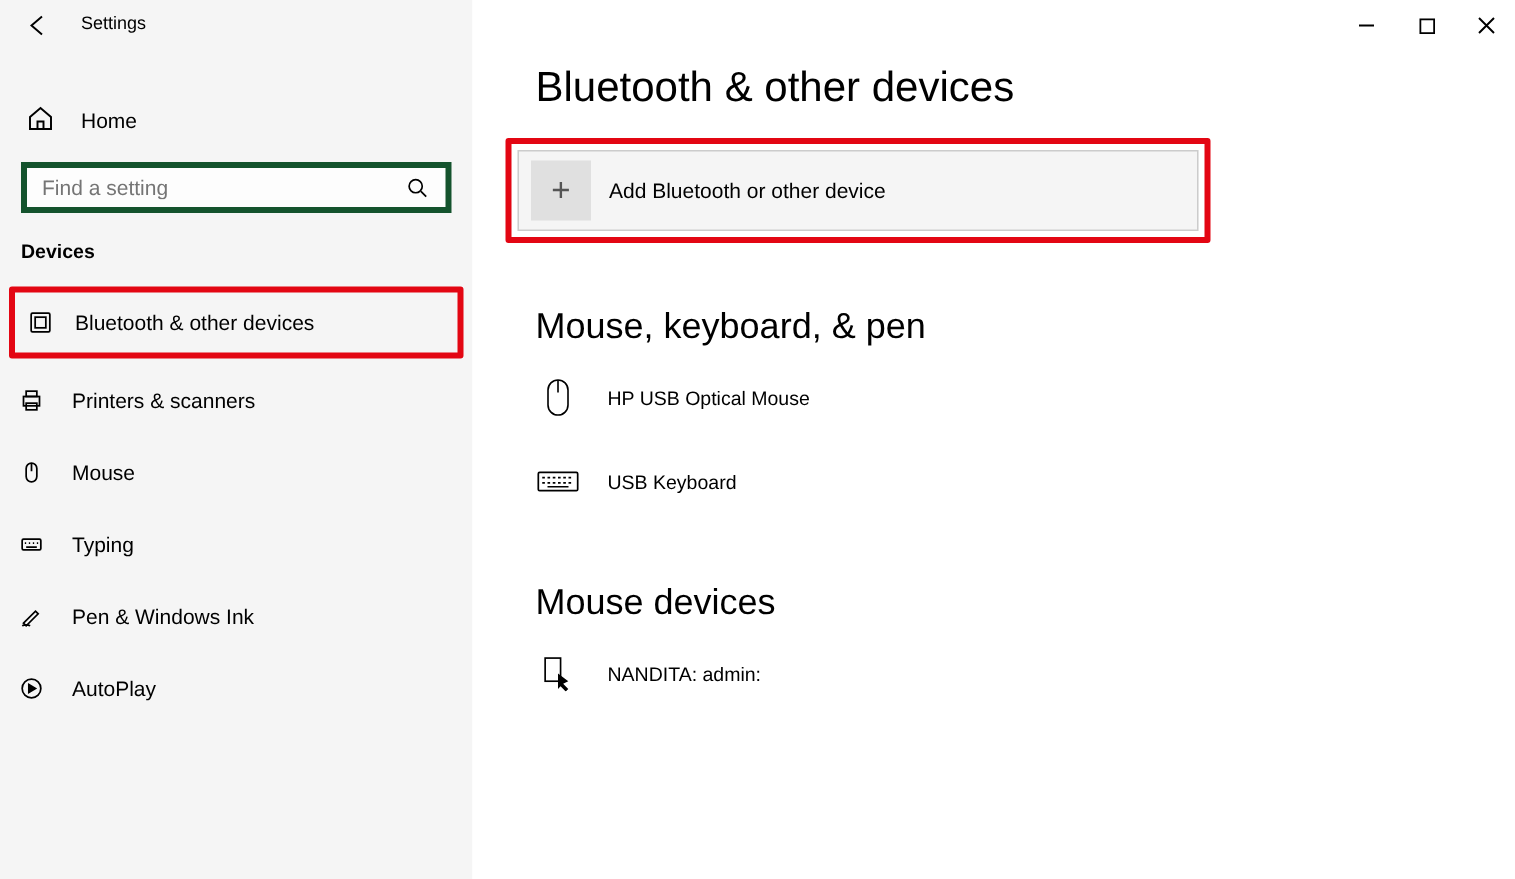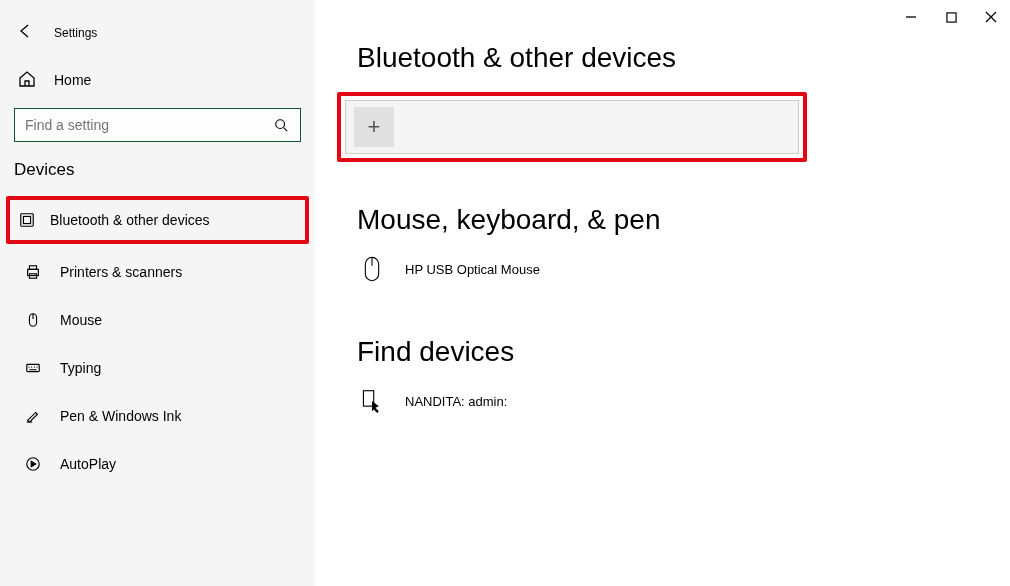--- a/index.html
+++ b/index.html
@@ -1,45 +1,45 @@
 <!DOCTYPE html>
 <html><head>
   <meta charset="utf-8">
   <style>
     * { margin: 0; padding: 0; box-sizing: border-box; font-family: "Segoe UI", sans-serif; }
     body { width: 1010px; height: 586px; background: #fff; overflow: hidden; }
     .app { display: flex; height: 100%; }
     .sidebar { width: 315px; background: #f5f5f5; padding-top: 8px; }
-    .title-row { display: flex; align-items: flex-end; height: 32px; padding-left: 16px; gap: 20px; }
+    .title-row { display: flex; align-items: flex-start; height: 32px; padding-left: 16px; gap: 20px; }
     .back-arrow { width: 18px; height: 18px; cursor: pointer; display: flex; align-items: center; }
     .app-title { font-size: 12px; color: #000; }
     .home-row { display: flex; align-items: flex-end; padding: 12px 18px; gap: 18px; margin-top: 18px; cursor: pointer; }
     .home-icn { width: 18px; height: 18px; display: flex; align-items: center; justify-content: center; }
     .home-label { font-size: 14px; }
     .search-wrap { margin: 8px 14px 0 14px; }
-    .search-box { display: flex; align-items: center; border: 1px solid #14532d; background: #fdfdfd; height: 34px; padding: 0 10px; }
+    .search-box { display: flex; align-items: center; border: 4px solid #14532d; background: #fdfdfd; height: 34px; padding: 0 10px; }
     .search-box input { flex: 1; border: none; outline: none; background: transparent; font-size: 14px; color: #666; }
     .search-icn { width: 16px; height: 16px; display: flex; align-items: center; }
-    .section-title { font-weight: 400; font-size: 17px; padding: 18px 14px 12px 14px; }
+    .section-title { font-weight: 700; font-size: 13px; padding: 18px 14px 12px 14px; }
     .nav { display: flex; flex-direction: column; }
-    .nav-item { display: flex; align-items: center; height: 48px; padding-left: 24px; gap: 18px; cursor: pointer; font-size: 14px; }
+    .nav-item { display: flex; align-items: center; height: 48px; padding-left: 12px; gap: 18px; cursor: pointer; font-size: 14px; }
     .nav-icn { width: 18px; height: 18px; display: flex; align-items: center; justify-content: center; }
     .hl-box { border: 4px solid #e30613; border-radius: 2px; }
     .hl-nav { margin: 4px 6px 4px 6px; }
     .hl-nav .nav-item { height: 40px; padding-left: 8px; gap: 14px; }
     .main { flex: 1; background: #fff; position: relative; }
     .wc { position: absolute; top: 4px; right: 6px; display: flex; gap: 14px; }
     .wc-btn { width: 26px; height: 26px; display: flex; align-items: center; justify-content: center; cursor: pointer; }
     .page-title { font-size: 28px; font-weight: 400; padding: 42px 0 18px 42px; }
     .hl-add { margin: 0 0 0 22px; width: 470px; padding: 4px; }
     .add-btn { display: flex; align-items: center; height: 54px; border: 1px solid #ccc; background: #f5f5f5; cursor: pointer; }
     .plus-box { width: 40px; height: 40px; background: #e0e0e0; margin: 0 12px 0 8px; display: flex; align-items: center; justify-content: center; font-size: 22px; color: #555; }
     .add-label { font-size: 14px; }
     .sec { padding: 42px 0 0 42px; }
-    .sec h2 { font-size: 28px; font-weight: 400; margin-bottom: 18px; }
+    .sec h2 { font-size: 24px; font-weight: 400; margin-bottom: 18px; }
     .dev-row { display: flex; align-items: center; gap: 18px; margin-bottom: 26px; cursor: pointer; }
     .dev-icn { width: 30px; height: 30px; display: flex; align-items: center; justify-content: center; }
     .dev-label { font-size: 13px; }
     svg { stroke: #000; stroke-width: 1.3; fill: none; }
   </style>
 </head>
 <body>
 
 <div class="app">
   <div class="sidebar">
@@ -159,38 +159,48 @@
             <path d="M1 1 L11 11 M11 1 L1 11"></path>
           </svg>
       </div>
     </div>
 
     <h1 class="page-title">Bluetooth &amp; other devices</h1>
 
     <div class="hl-box hl-add">
       <div class="add-btn">
         <div class="plus-box">+</div>
+        <div class="add-label">Add Bluetooth or other device</div>
       </div>
     </div>
 
     <div class="sec">
       <h2>Mouse, keyboard, &amp; pen</h2>
       <div class="dev-row">
         <div class="dev-icn">
           <svg viewBox="0 0 24 32" width="20" height="28">
               <rect x="4" y="2" width="16" height="28" rx="8"></rect>
               <path d="M12 2 V12"></path>
             </svg>
         </div>
         <div class="dev-label">HP USB Optical Mouse</div>
       </div>
+      <div class="dev-row">
+        <div class="dev-icn">
+          <svg viewBox="0 0 32 20" width="28" height="18">
+              <rect x="1" y="3" width="30" height="14" rx="1"></rect>
+              <path d="M4 7h2M8 7h2M12 7h2M16 7h2M20 7h2M24 7h2M4 11h2M8 11h2M12 11h2M16 11h2M20 11h2M24 11h2M8 14h16"></path>
+            </svg>
+        </div>
+        <div class="dev-label">USB Keyboard</div>
+      </div>
     </div>
 
     <div class="sec" style="padding-top:26px">
-      <h2>Find devices</h2>
+      <h2>Mouse devices</h2>
       <div class="dev-row">
         <div class="dev-icn">
           <svg viewBox="0 0 28 28" width="24" height="24">
               <rect x="4" y="2" width="12" height="18"></rect>
               <path d="M14 14 L22 20 L18 22 L22 26 L20 28 L16 24 L14 26 Z" fill="#000" stroke="none"></path>
             </svg>
         </div>
         <div class="dev-label">NANDITA: admin:</div>
       </div>
     </div>

